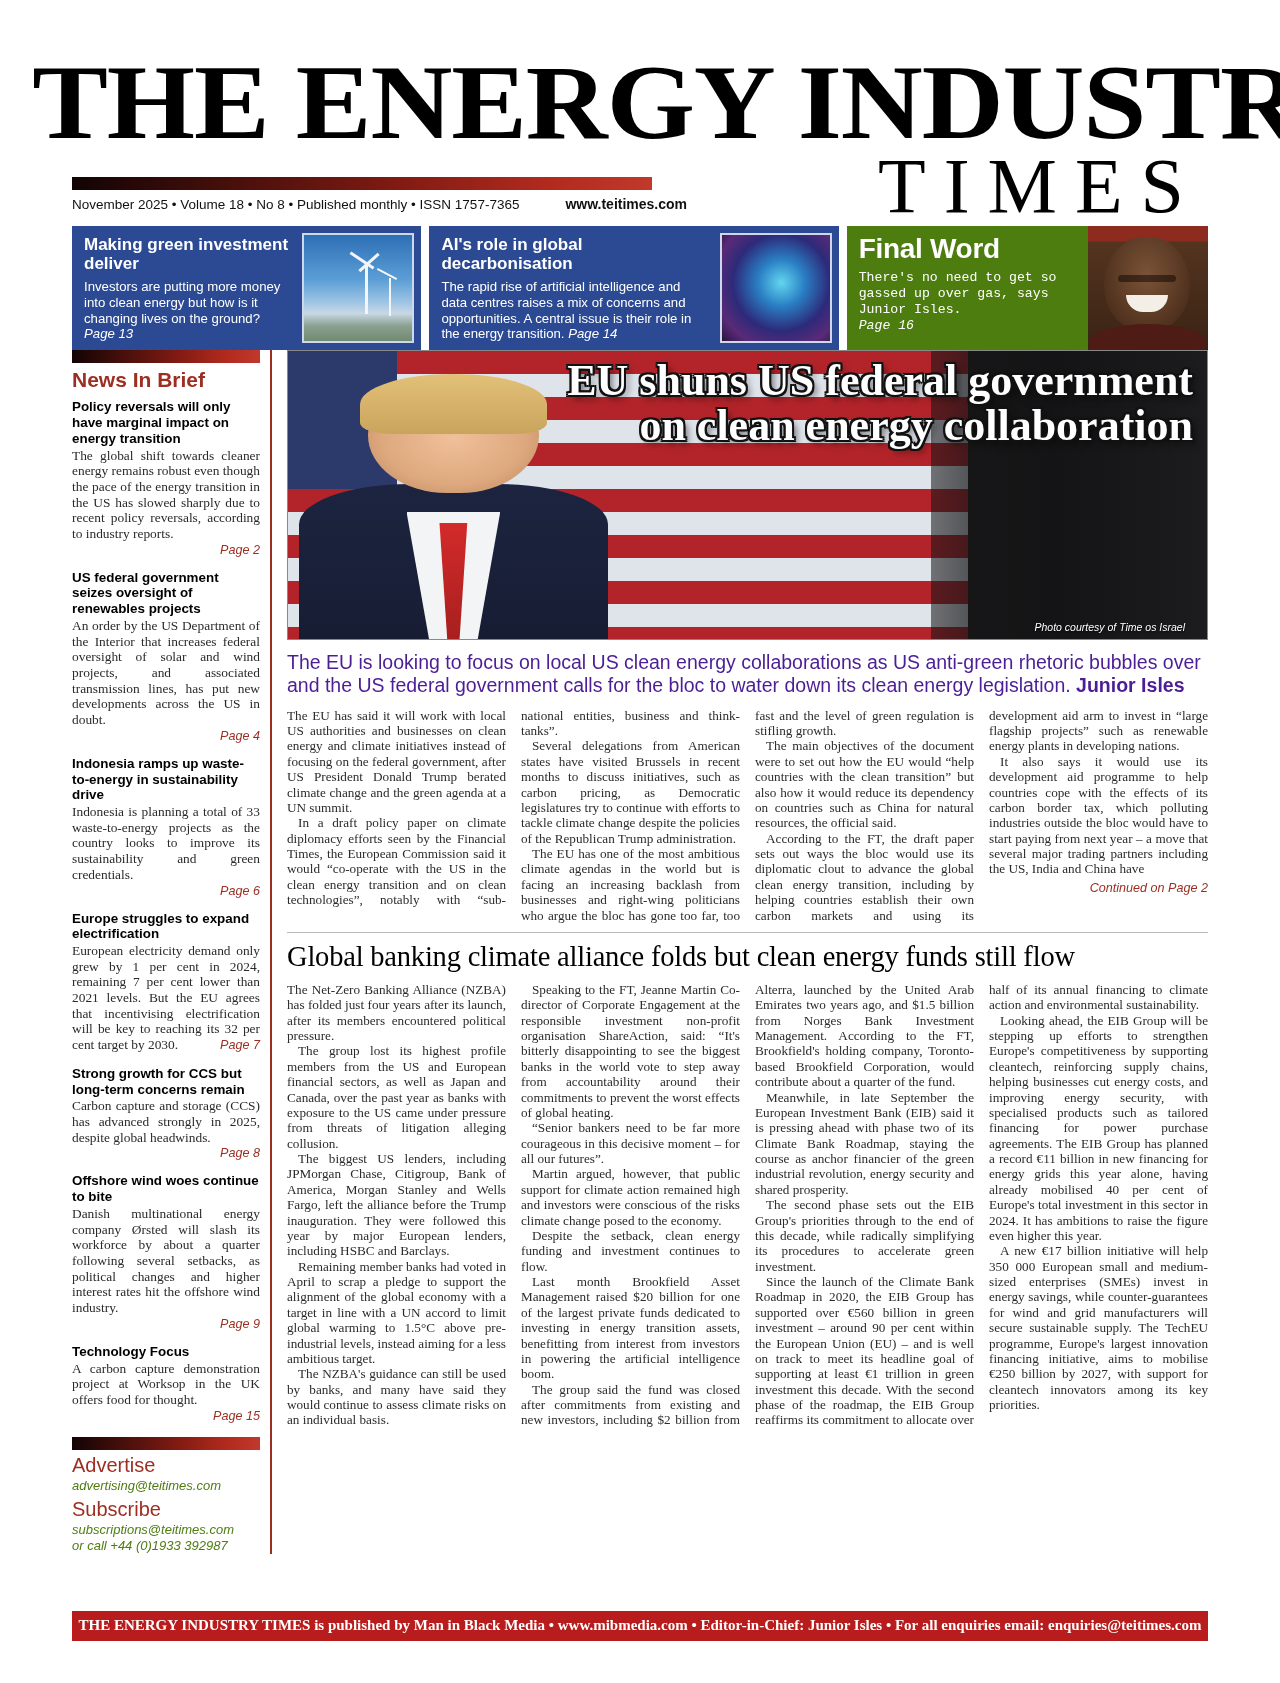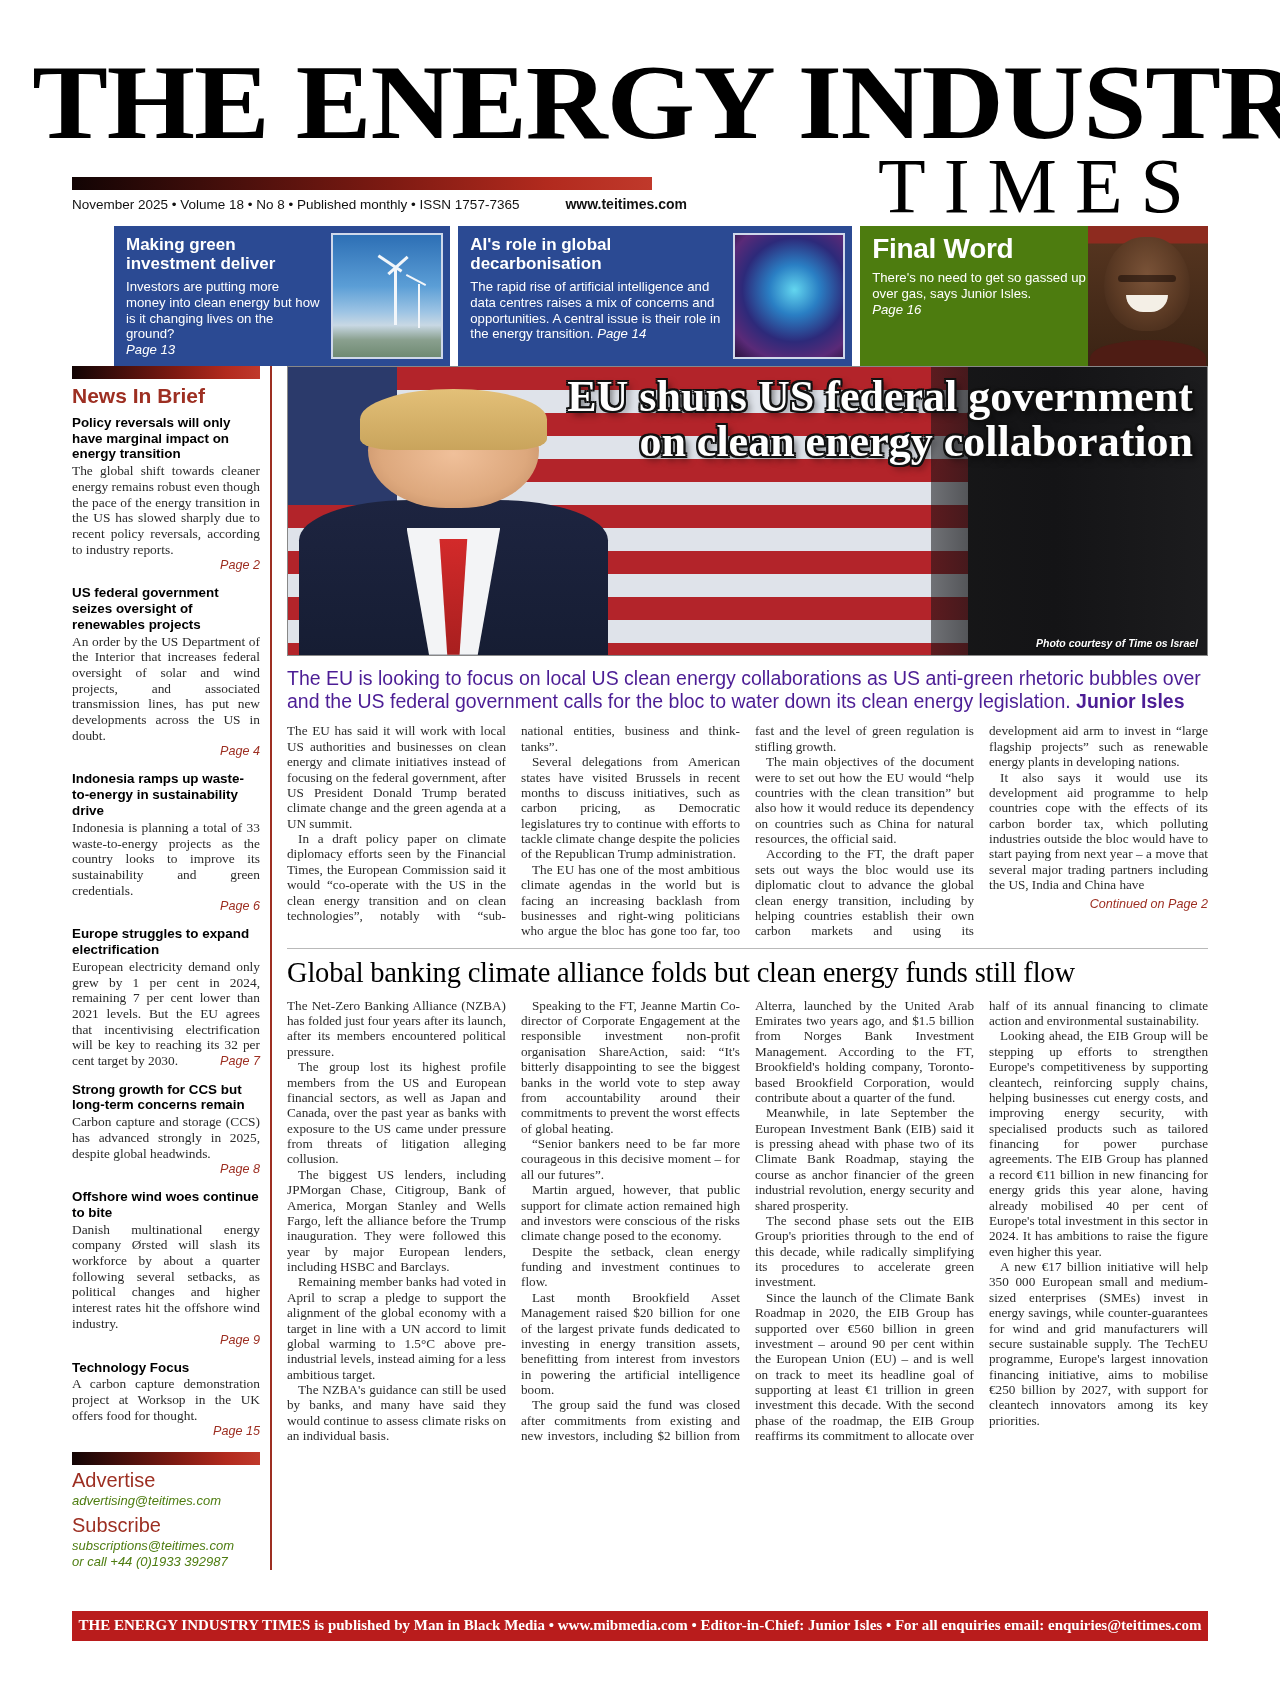--- a/index.html
+++ b/index.html
@@ -56,25 +56,25 @@
   }
   .teaser.blue { background: #2b4a93; }
   .teaser.red  { background: #4d7c0f; }
   .teaser-txt { padding: 9px 11px 8px 12px; flex: 1; min-width: 0; }
   .teaser-title {
     font-weight: bold; font-size: 17px; line-height: 1.12; margin-bottom: 6px;
   }
   .teaser-body { font-size: 13.2px; line-height: 1.19; }
   .teaser-page { font-style: italic; }
   .teaser-img { width: 112px; margin: 7px 7px 7px 0; border: 2px solid #cfd8ea; flex: none; }
-  .t1 { width: 350px; margin-left: 42px; }
+  .t1 { width: 350px; }
   .t2 { width: 410px; }
   .t3 { width: 362px; position: relative; }
   .final-title { font-weight: bold; font-size: 28px; line-height: 1; margin-bottom: 7px; letter-spacing: -0.3px; }
-  .final-body { font-size: 13.2px; line-height: 1.2; }
+  .final-body { font-size: 13.2px; line-height: 1.2; font-family: Liberation Mono, monospace; }
 
   
   .img-wind { background:
       linear-gradient(to bottom, #2d6fb5 0%, #5b9ed6 42%, #9dc4e4 63%, #c8d8e4 74%, #8aa08f 86%, #6f8a72 100%); position: relative; }
   .img-brain { background:
       radial-gradient(circle at 55% 45%, #63d6ef 0%, #2a7fc4 28%, #2d2a7a 58%, #5a2a78 80%, #2a1340 100%); position: relative; }
   .img-wind::after, .img-brain::after { content:""; position:absolute; inset:0; }
   .turbine { position: absolute; background: #f2f6fa; }
 
   
@@ -162,22 +162,22 @@
     position: absolute; right: 14px; top: 8px; width: 74%;
     text-align: right;
     font-family: "Liberation Serif", serif; font-weight: bold;
     font-size: 44px; line-height: 1.02; color: #fff;
     text-shadow:
       -2px -2px 0 #111, 2px -2px 0 #111, -2px 2px 0 #111, 2px 2px 0 #111,
       0 -2px 0 #111, 0 2px 0 #111, -2px 0 0 #111, 2px 0 0 #111,
       4px 4px 7px rgba(0,0,0,.55);
   }
   .photo-credit {
-    position: absolute; right: 9px; bottom: 6px;
-    font-size: 10.5px; font-style: italic; color: #fff; font-weight: bold;
+    position: absolute; right: 22px; bottom: 6px;
+    font-size: 10.5px; font-style: italic; color: #fff; font-weight: normal;
     text-shadow: 0 1px 2px rgba(0,0,0,.8);
   }
   .standfirst {
     font-size: 19.5px; line-height: 1.17; margin: 11px 0 11px 0; color: #4c1d95;
   }
   .standfirst b { font-weight: bold; }
 
   .cols4 {
     column-count: 4; column-gap: 15px; column-rule: none;
   }

